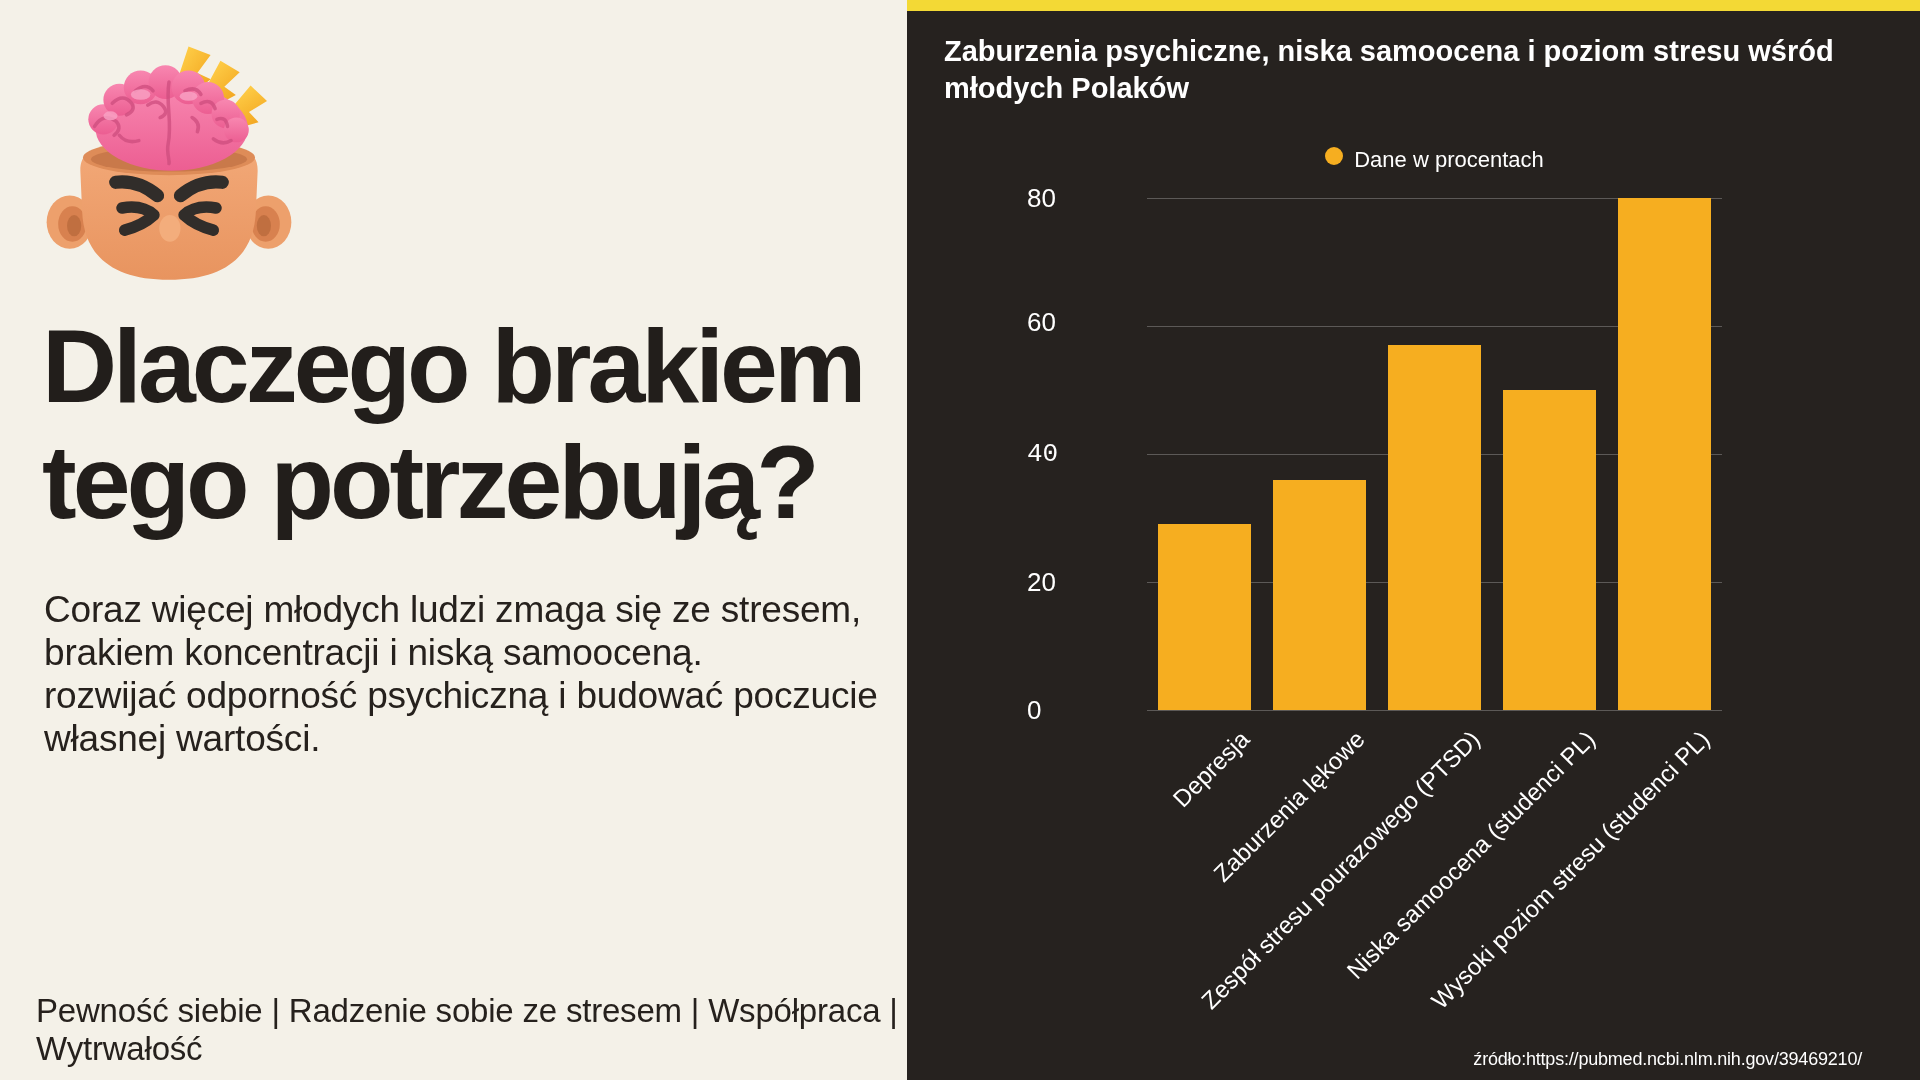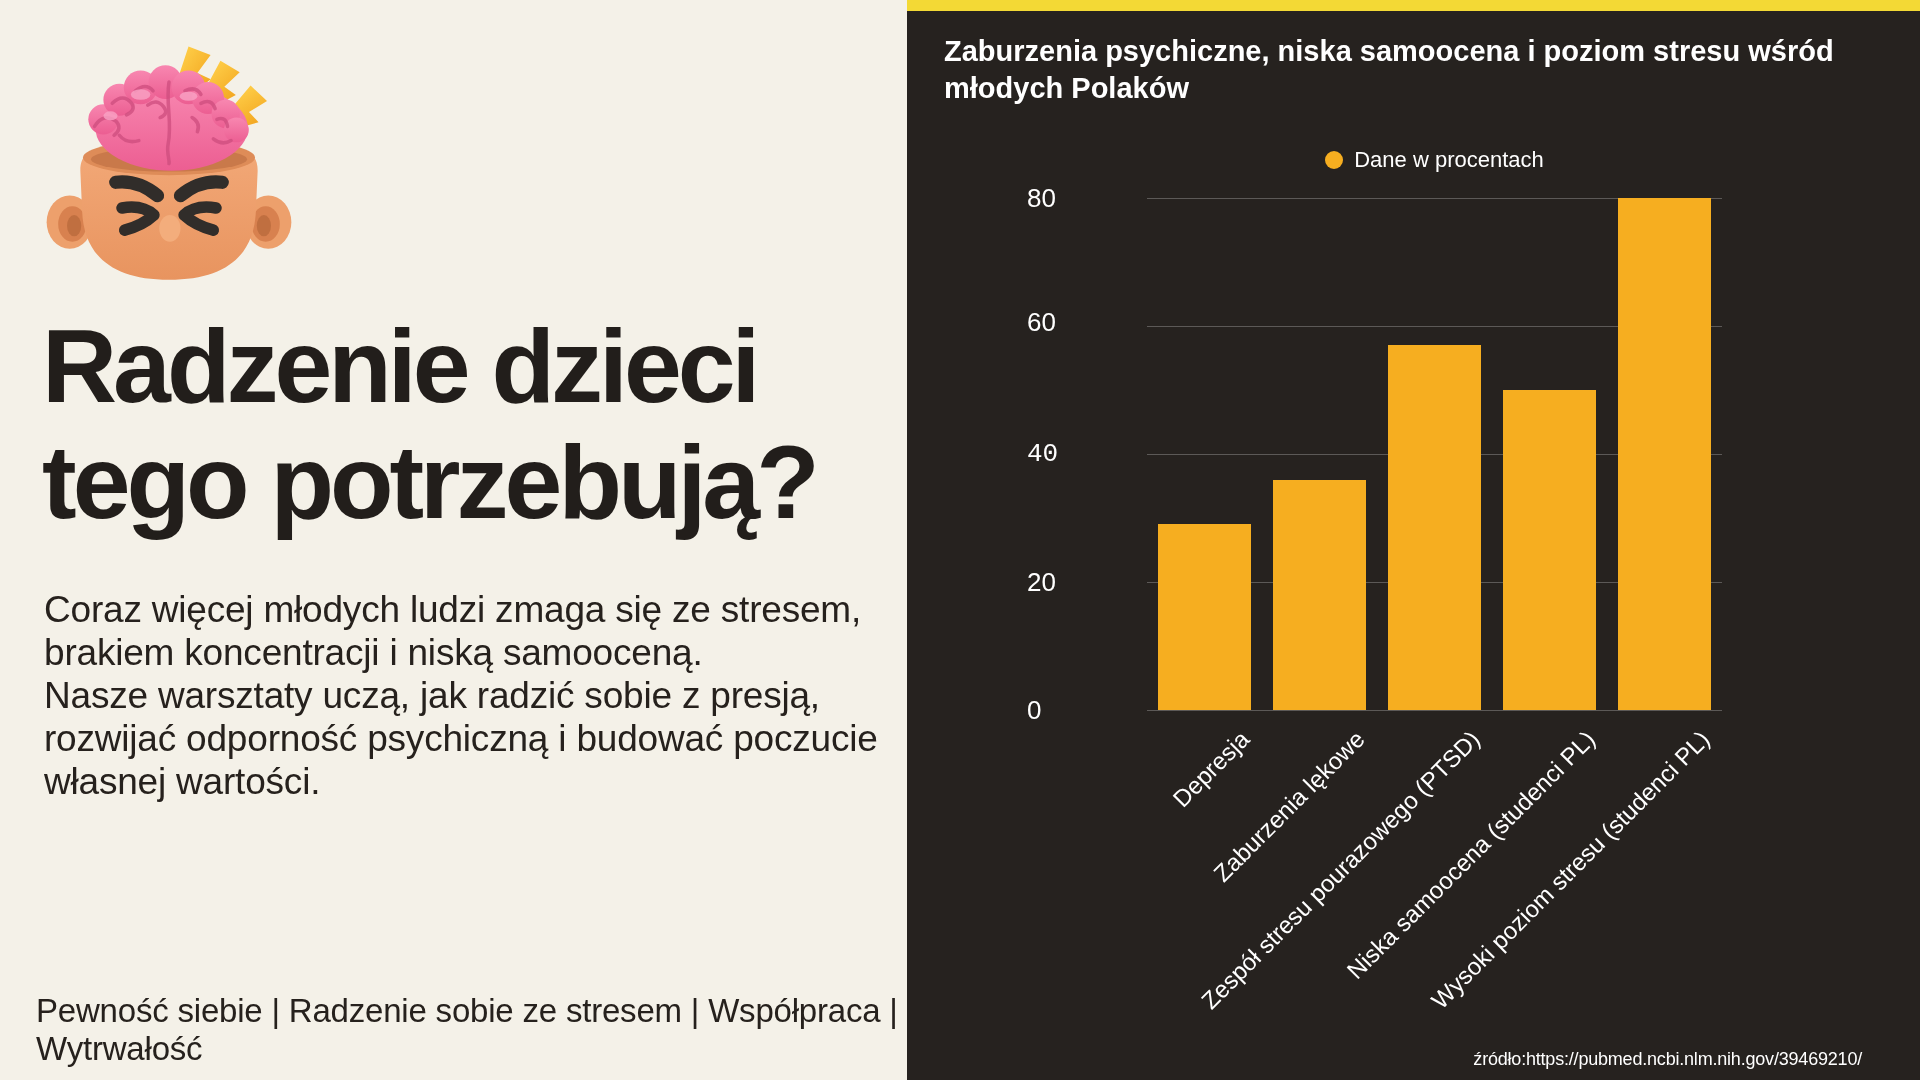--- a/index.html
+++ b/index.html
@@ -21,21 +21,21 @@
          font-size:37px;line-height:43px;letter-spacing:-0.2px}
   .tagline{position:absolute;left:36px;bottom:12px;color:var(--text-dark);
            font-size:33px;letter-spacing:-0.2px}
 
   
   .right-panel{position:relative;width:1013px;height:1080px;background:var(--panel-bg);flex:none}
   .accent-strip{position:absolute;top:0;left:0;right:0;height:11px;background:var(--accent-yellow)}
   .chart-title{position:absolute;left:37px;top:33px;color:var(--text-light);
                font-size:29px;line-height:37px;font-weight:bold}
   .legend{position:absolute;left:240px;top:147px;width:575px;height:26px;
-          display:flex;align-items:center;justify-content:center;gap:11px;
+          display:flex;align-items:flex-start;justify-content:center;gap:11px;
           color:var(--text-light);font-size:22px}
   .legend-dot{width:18px;height:18px;border-radius:50%;background:var(--bar-orange);flex:none}
   .y-axis{position:absolute;left:120px;top:198px;width:110px;height:512px;
           color:var(--text-light);font-size:26px}
   .y-axis .ytick{position:absolute;right:10px;left:0;text-align:left;line-height:28px}
   .plot{position:absolute;left:240px;top:198px;width:575px;height:512px}
   .gridline{position:absolute;left:0;right:0;height:1px;background:var(--gridline)}
   .bar{position:absolute;bottom:0;background:var(--bar-orange)}
   .xlabels{position:absolute;left:240px;top:710px;width:575px;height:0;overflow:visible}
   .xlabel{position:absolute;top:16px;color:var(--text-light);font-size:24px;white-space:nowrap;
@@ -115,28 +115,27 @@
     <g stroke="#312D2A" fill="none" stroke-linecap="round" stroke-linejoin="round">
       <path d="M90 183 Q115 180 137 198" stroke-width="15"></path>
       <path d="M210 183 Q185 180 163 198" stroke-width="15"></path>
       <path d="M97 212 Q120 208 133 220 Q120 232 100 237" stroke-width="13"></path>
       <path d="M203 212 Q180 208 167 220 Q180 232 200 237" stroke-width="13"></path>
     </g>
     <ellipse cx="151" cy="235" rx="12" ry="15" fill="#F3AD7C"></ellipse>
   </svg>
 
   <h1 class="headline">
-      <div>Radzenie dzieci</div>
+      <div>Dlaczego brakiem</div>
       <div>tego potrzebują?</div>
     </h1>
 
   <div class="intro">
       <div>Coraz więcej młodych ludzi zmaga się ze stresem,</div>
       <div>brakiem koncentracji i niską samooceną.</div>
-      <div>Nasze warsztaty uczą, jak radzić sobie z presją,</div>
       <div>rozwijać odporność psychiczną i budować poczucie</div>
       <div>własnej wartości.</div>
     </div>
 
   <div class="tagline">Pewność siebie | Radzenie sobie ze stresem | Współpraca | Wytrwałość</div>
 </div>
 
 <div class="right-panel">
   <div class="accent-strip"></div>
 

